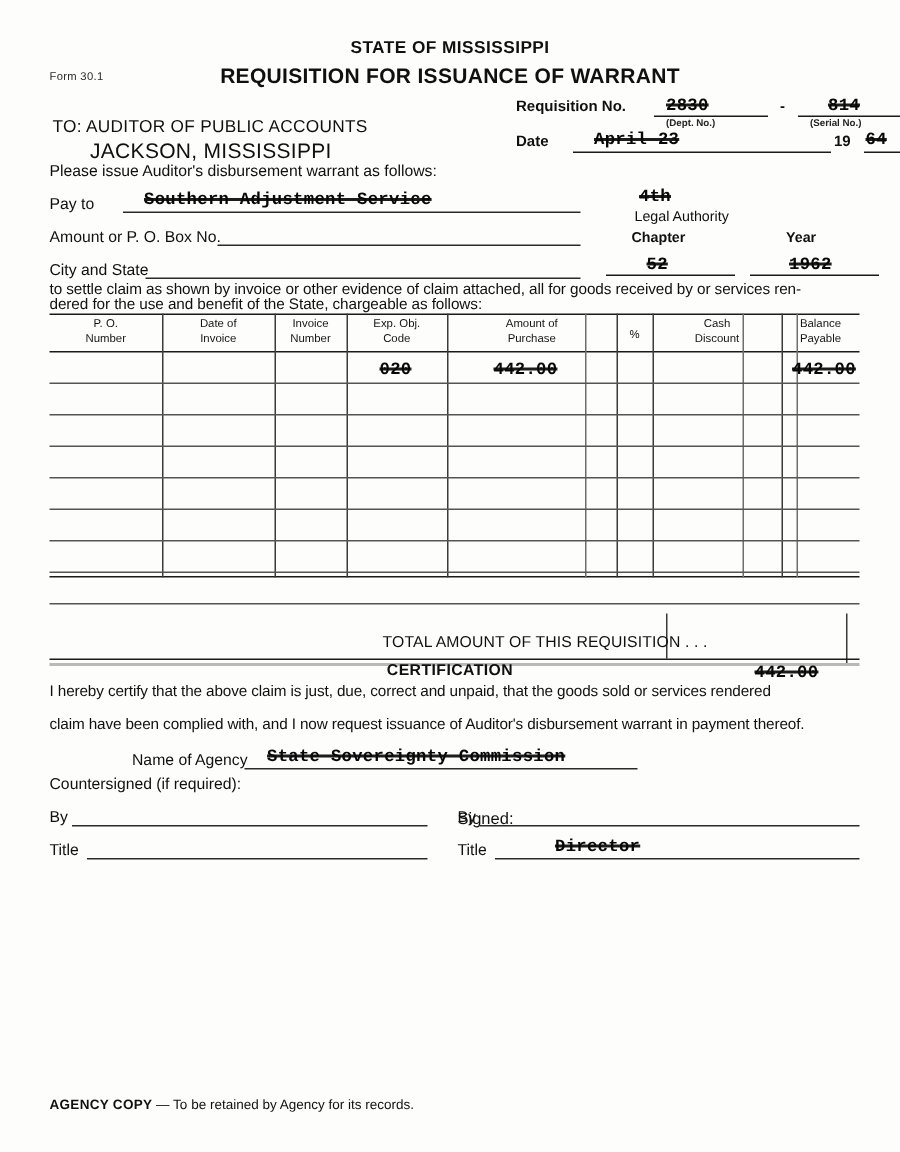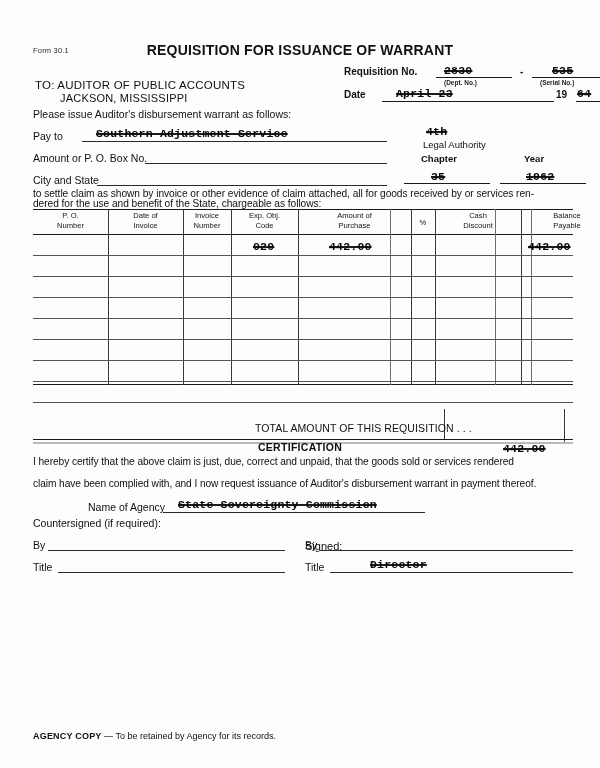--- a/index.html
+++ b/index.html
@@ -21,21 +21,21 @@
     white-space:nowrap;
   }
 
   
   #form-no{left:33px;top:10px;font-size:7.5px;letter-spacing:.2px;color:#2b2b2b;margin-top:36px;}
   #title1{left:0;right:0;top:26px;text-align:center;font-size:11.5px;font-weight:bold;letter-spacing:.3px;}
   #title2{left:0;right:0;top:42px;text-align:center;font-size:14px;font-weight:bold;letter-spacing:.2px;}
 
   
   #to-line1{left:35px;top:79px;font-size:11.5px;letter-spacing:.2px;}
-  #to-line2{left:60px;top:92px;font-size:11px;letter-spacing:.2px;}
+  #to-line2{left:60px;top:92px;font-size:14px;letter-spacing:.2px;}
   #please-issue{left:33px;top:108px;font-size:10.5px;}
 
   
   #req-row{left:344px;top:64px;width:250px;height:22px;}
   #req-label{left:0;top:2px;font-size:10px;font-weight:bold;}
   #req-dept-line{left:92px;top:13px;width:76px;border-bottom:1.4px solid #1a1a1a;}
   #req-dept-val{left:100px;top:0px;font-size:11.5px;}
   #req-dash{left:176px;top:2px;font-size:10px;font-weight:bold;}
   #req-serial-line{left:188px;top:13px;width:72px;border-bottom:1.4px solid #1a1a1a;}
   #req-serial-val{left:208px;top:0px;font-size:11.5px;}
@@ -122,29 +122,30 @@
   #footer{left:33px;top:731px;font-size:9px;}
   #footer .fb{font-weight:bold;letter-spacing:.2px;}
   #footer .fn{font-weight:normal;}
 </style>
 </head>
 <body>
 
 <div class="page">
 
   <div class="abs" id="form-no">Form 30.1</div>
+  <div class="abs" id="title1">STATE OF MISSISSIPPI</div>
   <div class="abs" id="title2">REQUISITION FOR ISSUANCE OF WARRANT</div>
 
   <div class="abs" id="req-row">
     <div class="abs" id="req-label">Requisition No.</div>
     <div class="abs" id="req-dept-line"></div>
     <div class="abs typed" id="req-dept-val">2830</div>
     <div class="abs" id="req-dash">-</div>
     <div class="abs" id="req-serial-line"></div>
-    <div class="abs typed" id="req-serial-val">535</div>
+    <div class="abs typed" id="req-serial-val">814</div>
     <div class="abs" id="req-dept-cap">(Dept. No.)</div>
     <div class="abs" id="req-serial-cap">(Serial No.)</div>
   </div>
 
   <div class="abs" id="date-row">
     <div class="abs" id="date-label">Date</div>
     <div class="abs" id="date-line"></div>
     <div class="abs typed" id="date-val">April 23</div>
     <div class="abs" id="date-19">19</div>
     <div class="abs" id="date-yr-line"></div>
@@ -167,21 +168,21 @@
 
   <div class="abs" id="settle1">to settle claim as shown by invoice or other evidence of claim attached, all for goods received by or services ren-</div>
   <div class="abs" id="settle2">dered for the use and benefit of the State, chargeable as follows:</div>
 
   <div class="abs typed" id="la-4th">4th</div>
   <div class="abs" id="la-title">Legal Authority</div>
   <div class="abs" id="la-chap-h">Chapter</div>
   <div class="abs" id="la-year-h">Year</div>
   <div class="abs" id="la-chap-line"></div>
   <div class="abs" id="la-year-line"></div>
-  <div class="abs typed" id="la-chap-val">35</div>
+  <div class="abs typed" id="la-chap-val">52</div>
   <div class="abs typed" id="la-year-val">1962</div>
 
   <div class="abs" id="table">
     <div class="outer-top"></div>
     <div class="hdr-rule"></div>
     <div class="outer-bot"></div>
 
     <div class="vline" style="left:75px;"></div>
     <div class="vline" style="left:150px;"></div>
     <div class="vline" style="left:198px;"></div>
@@ -213,21 +214,21 @@
       <span>Amount of</span><br>
       <span>Purchase</span>
     </div>
     <div class="colhdr" style="left:378px;width:24px;top:9px;">
       <span>%</span>
     </div>
     <div class="colhdr" style="left:402px;width:86px;">
       <span>Cash</span><br>
       <span>Discount</span>
     </div>
-    <div class="colhdr" style="left:488px;width:52px;padding-left:20px;">
+    <div class="colhdr" style="left:488px;width:52px;">
       <span>Balance</span><br>
       <span>Payable</span>
     </div>
 
     <div class="hline" style="top:46px;"></div>
     <div class="hline" style="top:67px;"></div>
     <div class="hline" style="top:88px;"></div>
     <div class="hline" style="top:109px;"></div>
     <div class="hline" style="top:130px;"></div>
     <div class="hline" style="top:151px;"></div>

